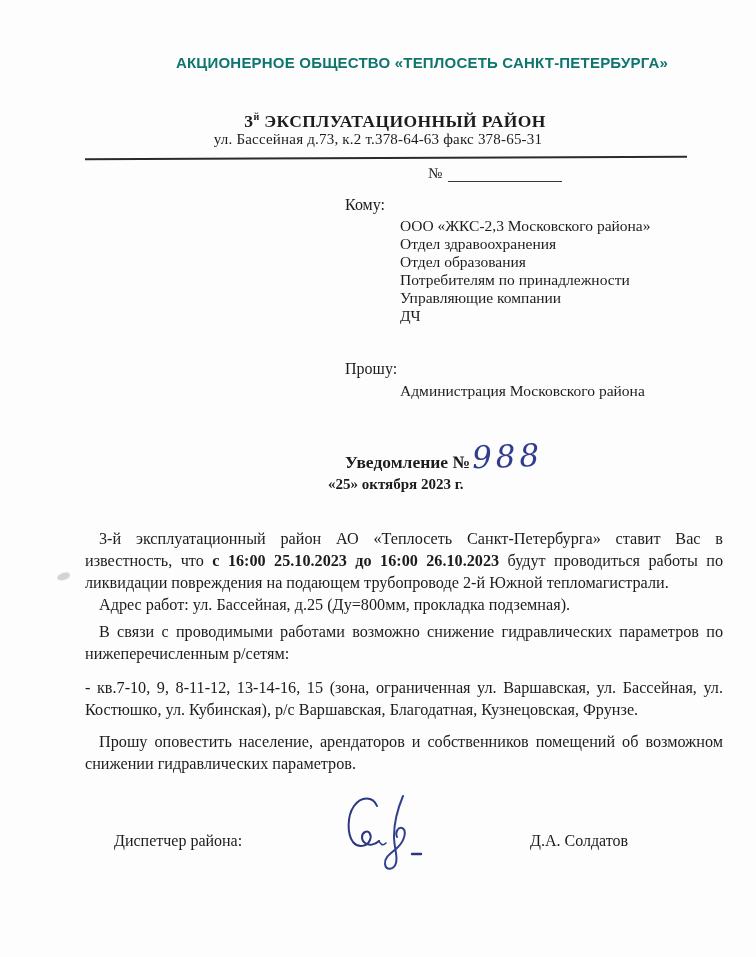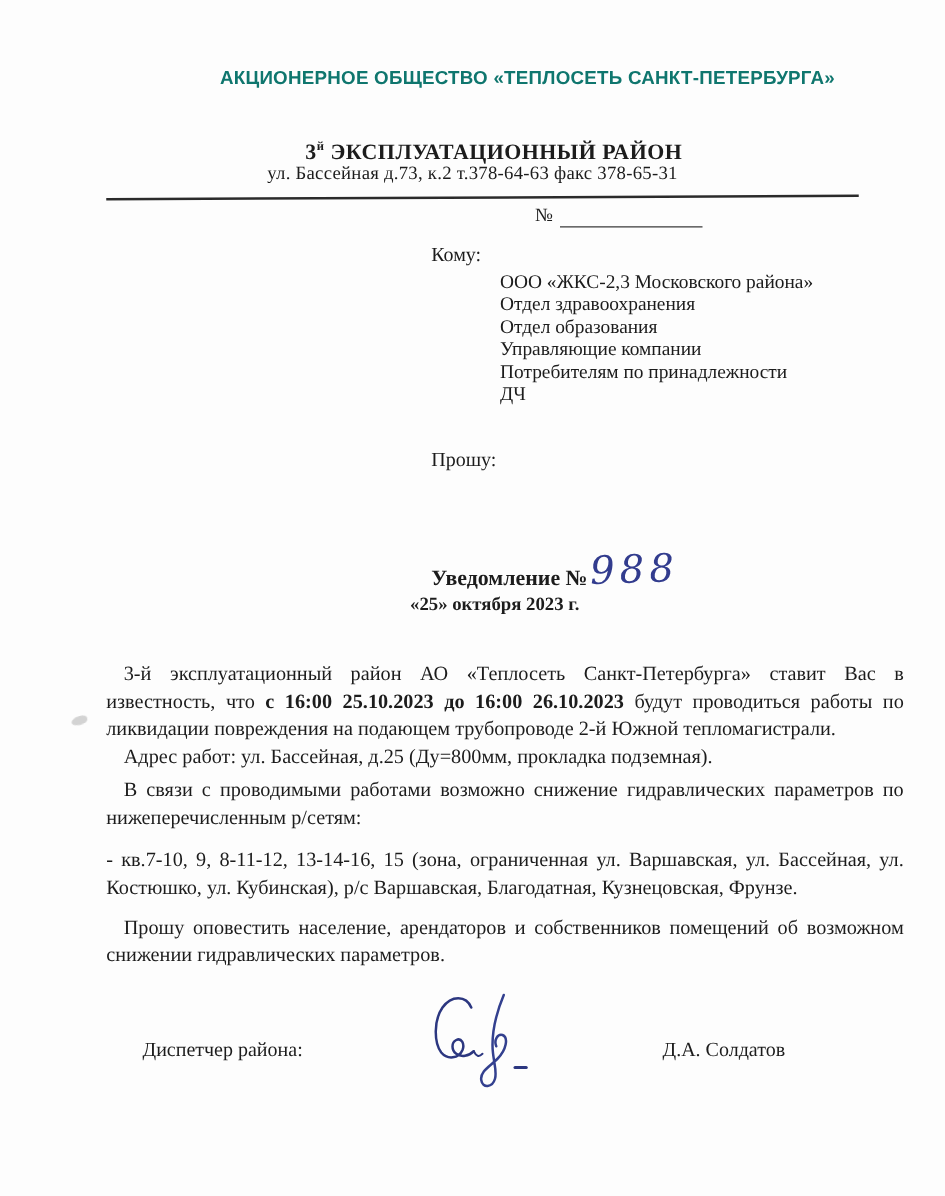--- a/index.html
+++ b/index.html
@@ -107,27 +107,30 @@
   <div class="abs divider"></div>
 
   <div class="abs num-row"><span>№</span><span class="num-blank"></span></div>
 
   <div class="abs to-label">Кому:</div>
 
   <div class="abs to-list">
     <div>ООО «ЖКС-2,3 Московского района»</div>
     <div>Отдел здравоохранения</div>
     <div>Отдел образования</div>
+    <div>Потребителям по принадлежности</div>
     <div>Управляющие компании</div>
-    <div>Потребителям по принадлежности</div>
     <div>ДЧ</div>
   </div>
 
   <div class="abs copy-label">Прошу:</div>
 
+  <div class="abs copy-list">
+    <div>Администрация Московского района</div>
+  </div>
 
   <div class="abs notice-title">Уведомление №</div>
 
   <div class="abs hand-number">988</div>
 
   <div class="abs notice-date">«25» октября 2023 г.</div>
 
   <div class="abs body-text">
     <p class="p-indent"><span>3-й эксплуатационный район АО «Теплосеть Санкт-Петербурга» ставит Вас в известность, что </span><span class="bold">с 16:00  25.10.2023 до 16:00 26.10.2023</span><span>  будут проводиться работы по ликвидации повреждения на подающем трубопроводе 2-й Южной тепломагистрали.</span></p>
     <p class="p-indent">Адрес работ: ул. Бассейная, д.25 (Ду=800мм, прокладка подземная).</p>

